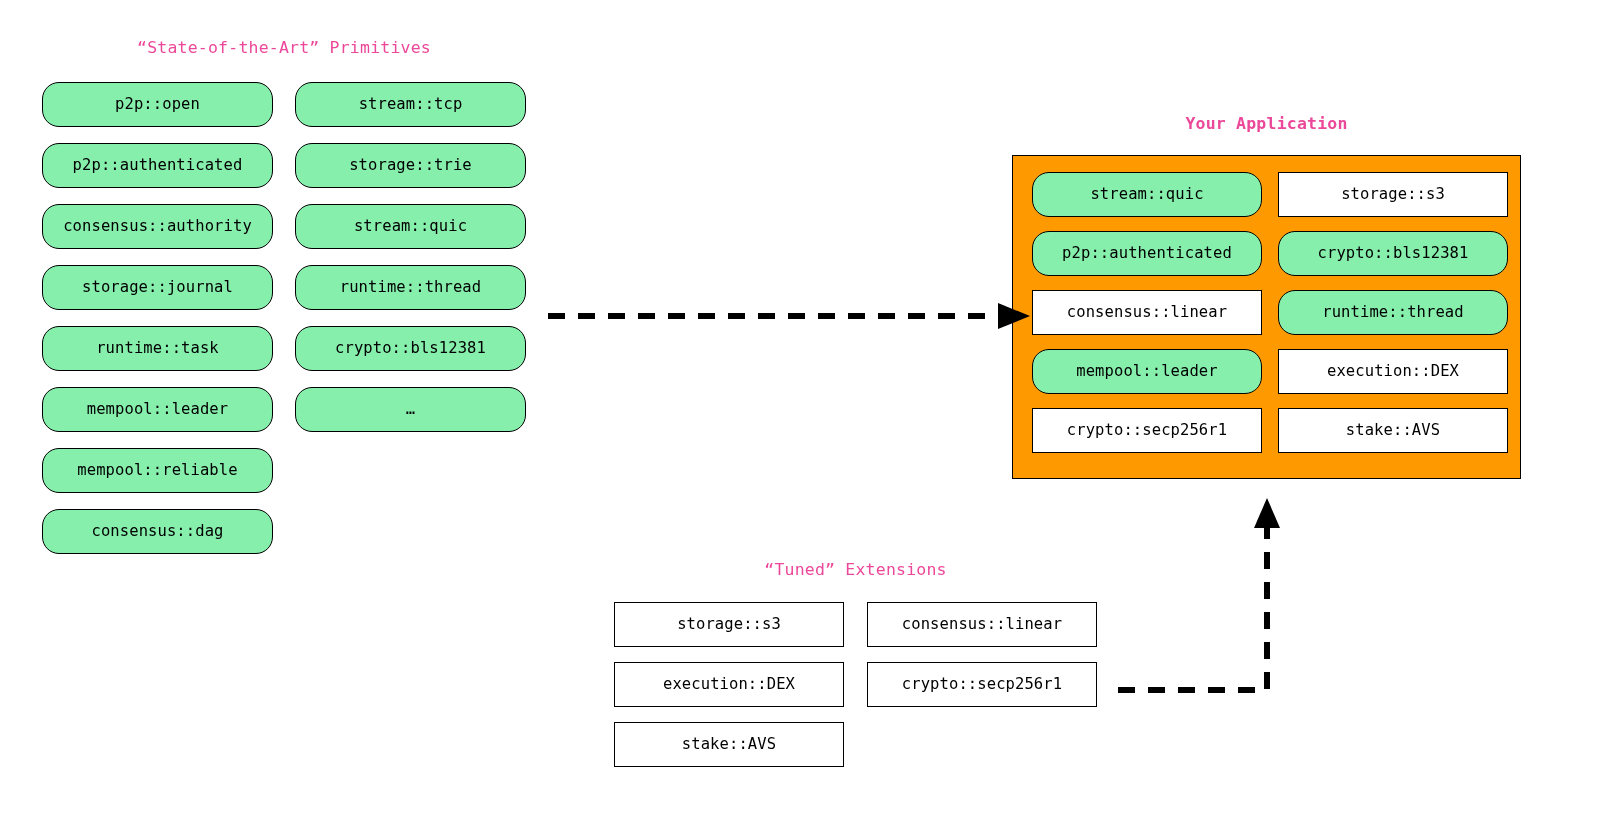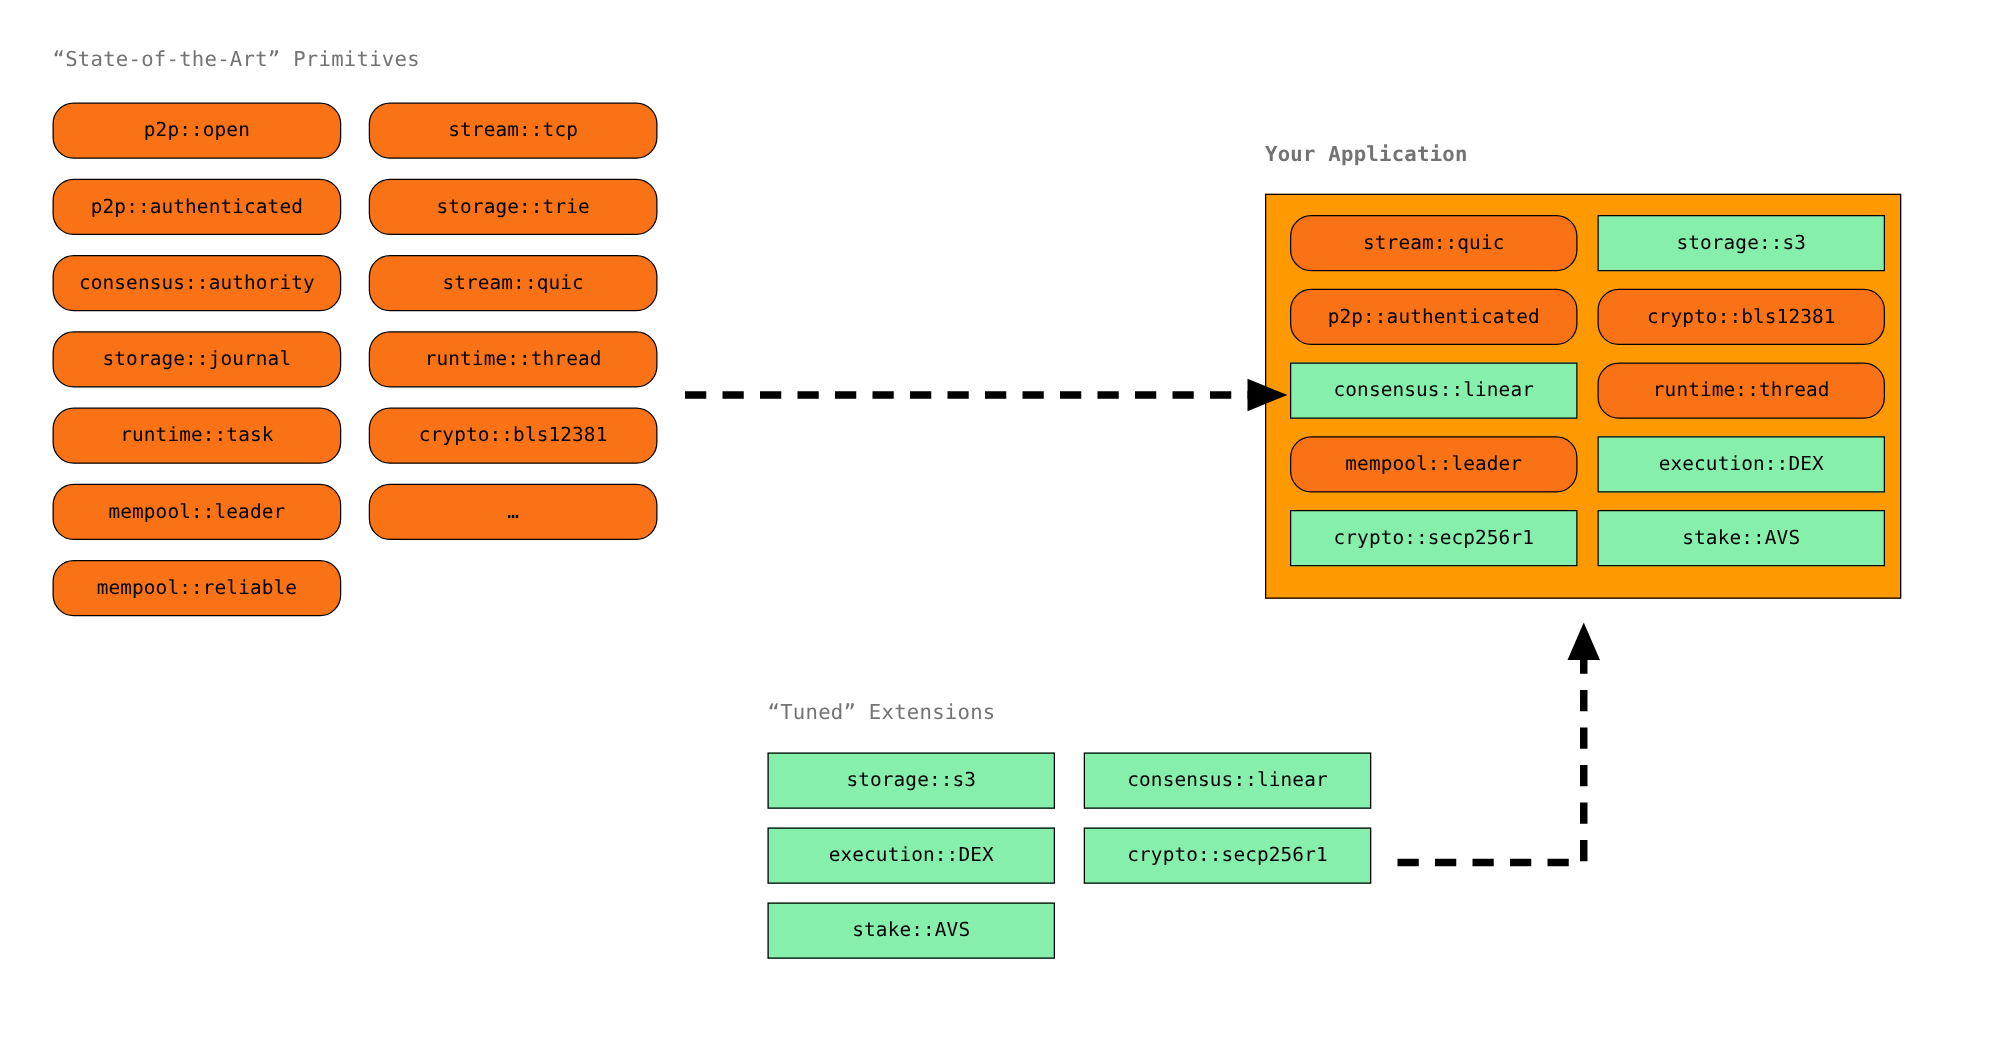--- a/index.html
+++ b/index.html
@@ -20,42 +20,42 @@
     position: absolute;
     left: 0; top: 0;
     width: 1600px;
     height: 836px;
   }
 
   .section-title {
     position: absolute;
     font-size: 16.5px;
     letter-spacing: 0.2px;
-    color: #737373;
+    color: #ec4899;
     white-space: nowrap;
-    text-align: left;
+    text-align: center;
     line-height: 20px;
   }
 
   
   .node {
     position: absolute;
     box-sizing: border-box;
     border: 1.6px solid #000000;
     display: flex;
     align-items: center;
     justify-content: center;
     font-size: 15.5px;
     letter-spacing: 0.1px;
     line-height: 1;
     white-space: nowrap;
     color: #000000;
   }
-  .node.green { background: #f97316; border-radius: 17px; }
-  .node.pink  { background: #86efac; }
+  .node.green { background: #86efac; border-radius: 17px; }
+  .node.pink  { background: #ffffff; }
 
   
   #primitives-col-left  { position: absolute; left: 42px;  top: 82px; }
   #primitives-col-right { position: absolute; left: 295px; top: 82px; }
   .prim-box {
     position: relative;
     width: 231px;
     height: 45px;
     margin-bottom: 16px;
   }
@@ -125,20 +125,23 @@
       </div>
       <div class="node green prim-box">
         <span>runtime::task</span>
       </div>
       <div class="node green prim-box">
         <span>mempool::leader</span>
       </div>
       <div class="node green prim-box">
         <span>mempool::reliable</span>
       </div>
+      <div class="node green prim-box">
+        <span>consensus::dag</span>
+      </div>
     </div>
   <div id="primitives-col-right">
       <div class="node green prim-box">
         <span>stream::tcp</span>
       </div>
       <div class="node green prim-box">
         <span>storage::trie</span>
       </div>
       <div class="node green prim-box">
         <span>stream::quic</span>

